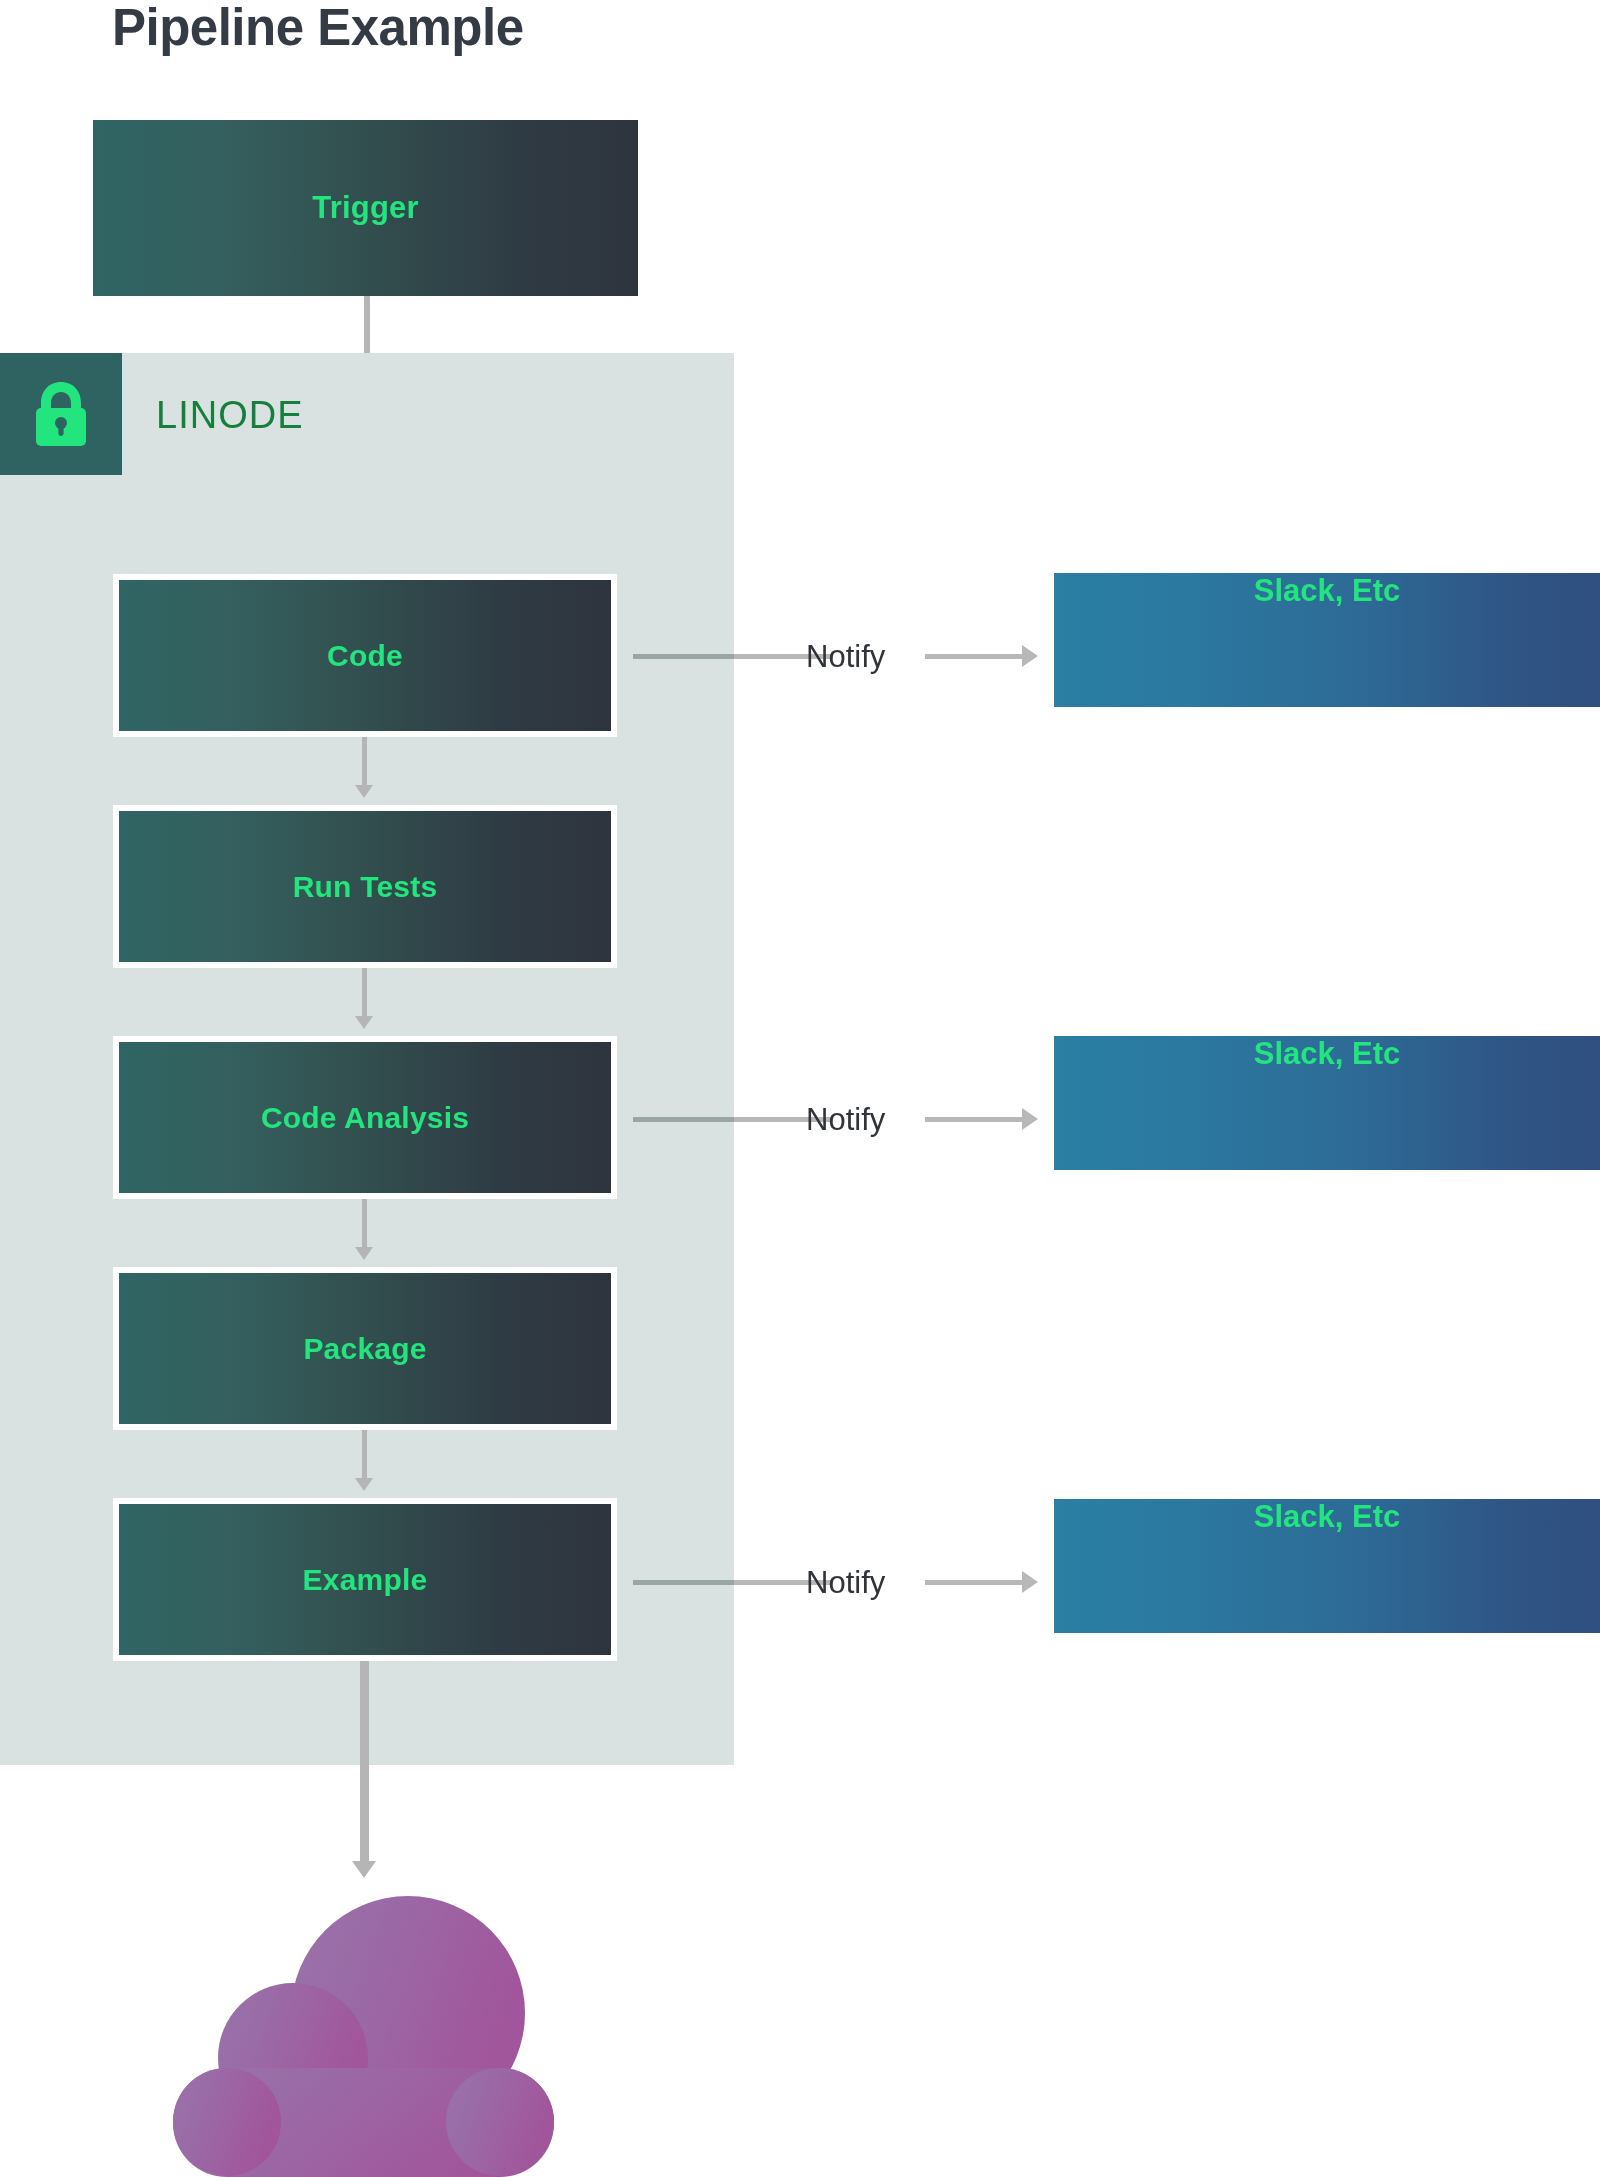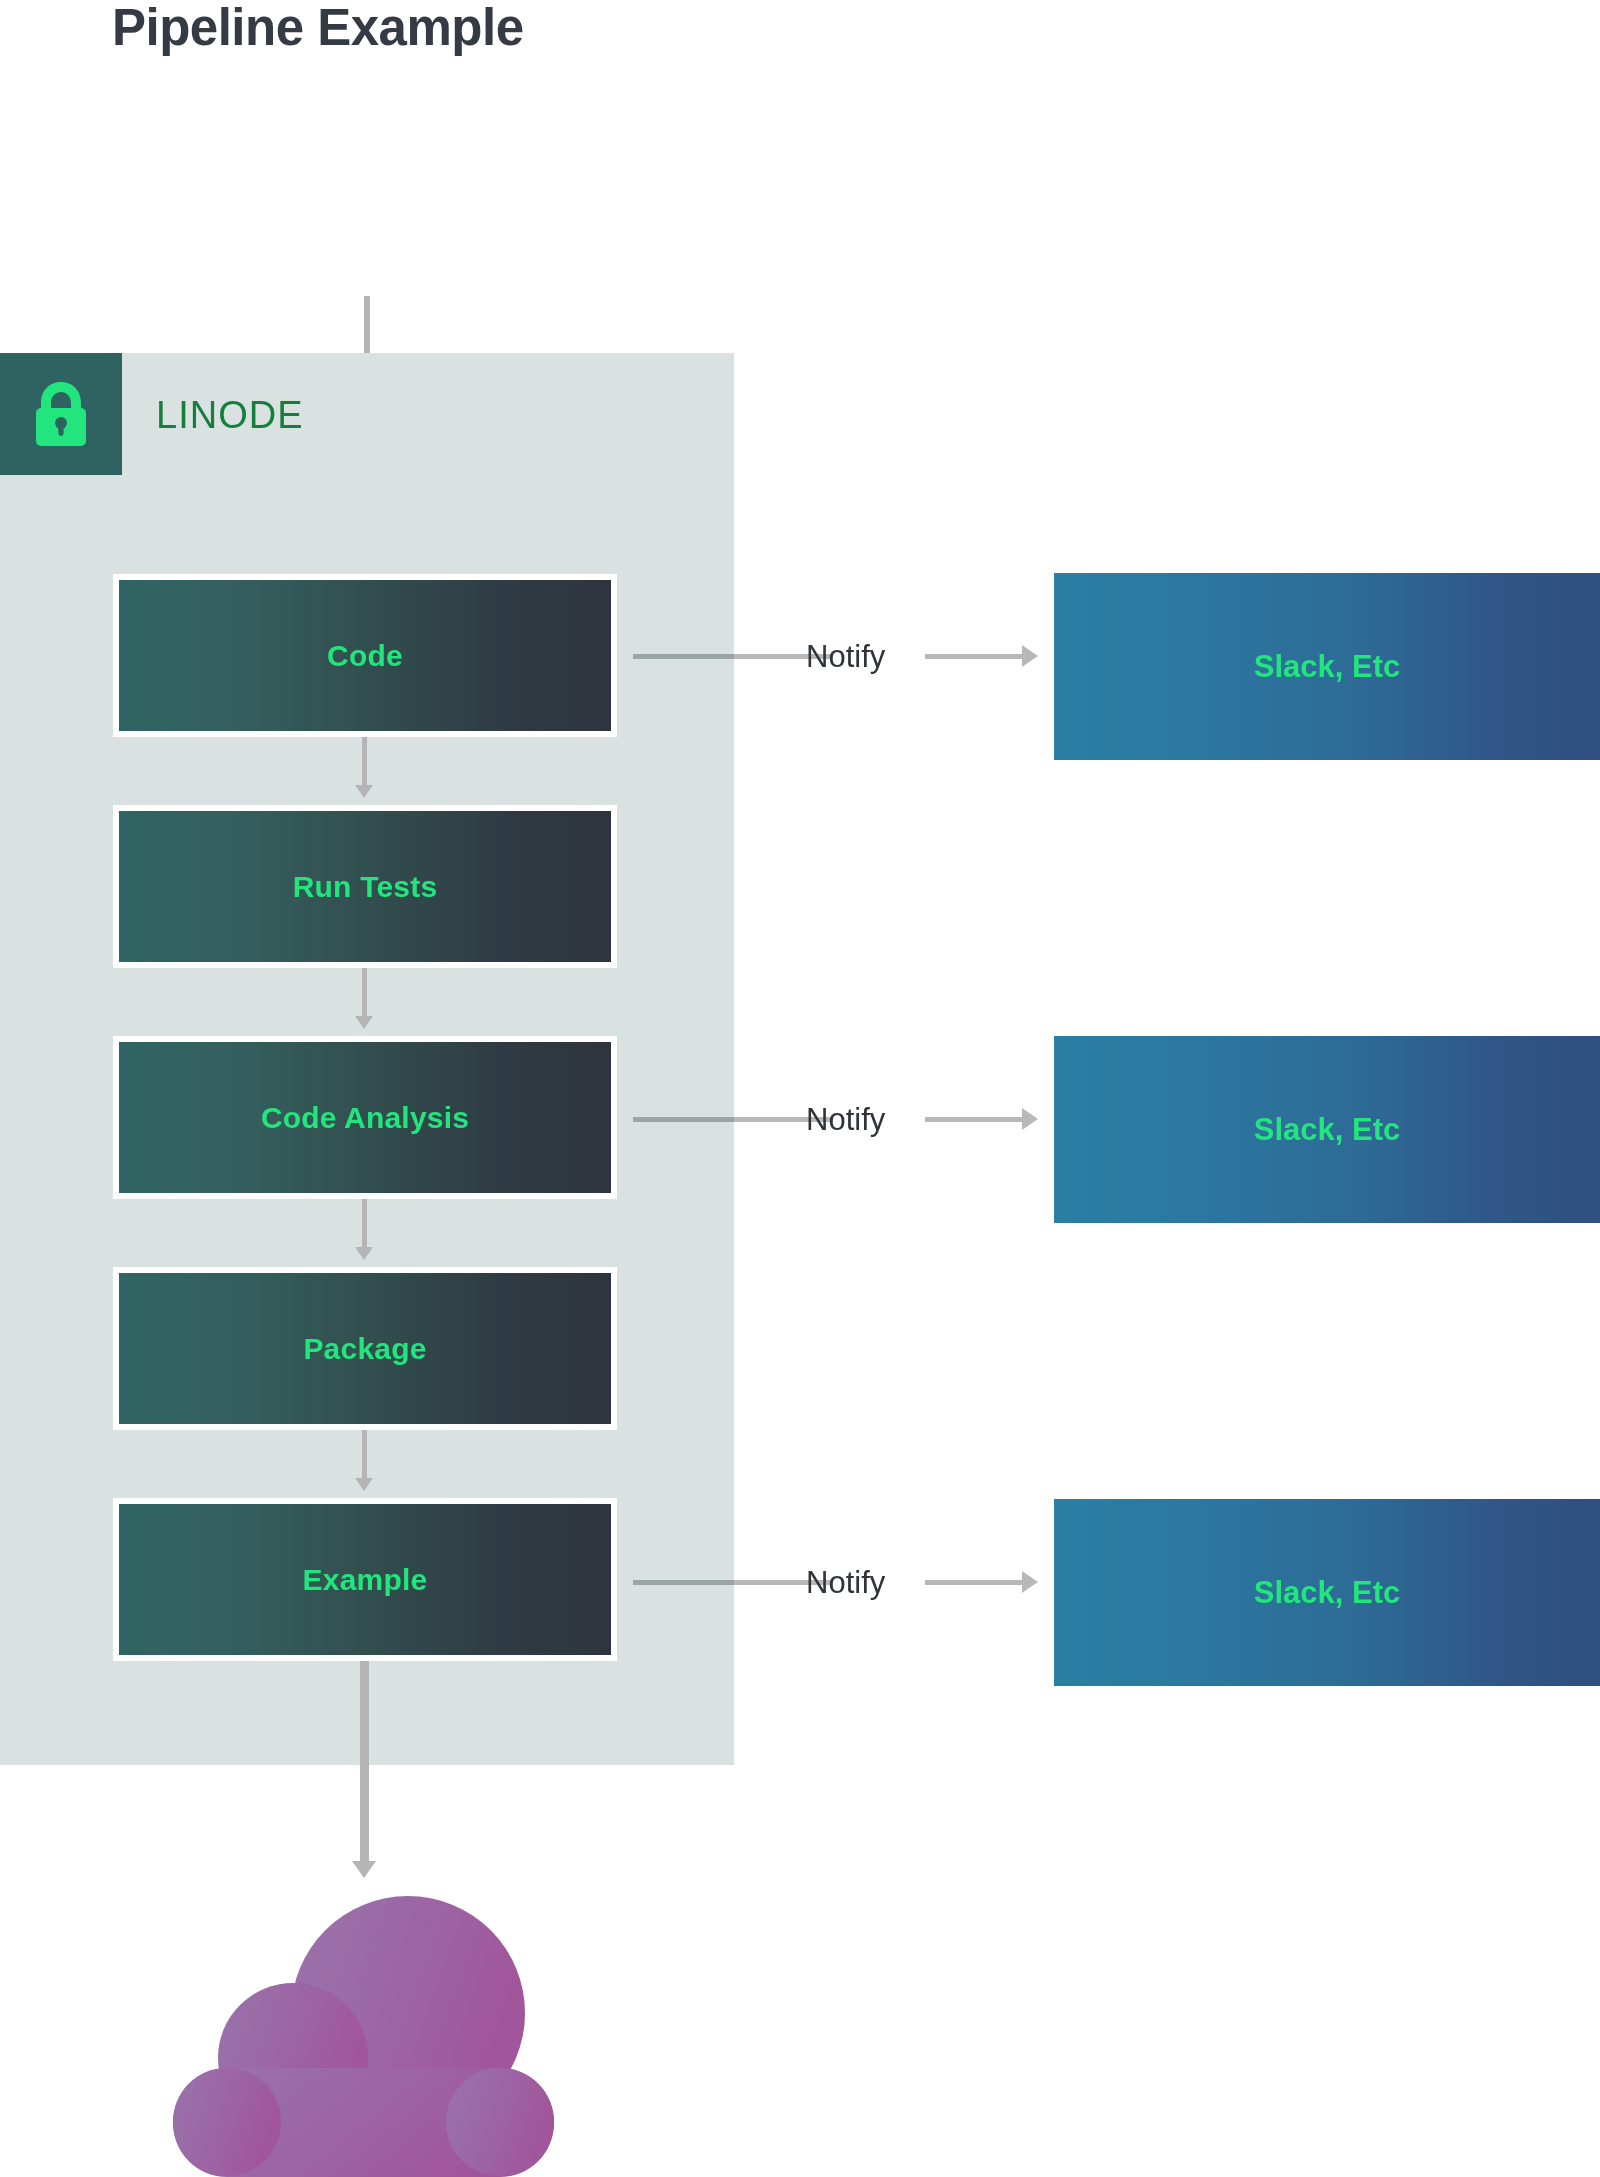--- a/index.html
+++ b/index.html
@@ -97,24 +97,23 @@
   #run-tests-box    { top: 805px; }
   #code-analysis-box{ top: 1036px; }
   #package-box      { top: 1267px; }
   #deliver-box      { top: 1498px; }
 
   
   .target-box {
     position: absolute;
     left: 1054px;
     width: 546px;
-    height: 187px;
+    height: 134px;
     background: linear-gradient(90deg, #2a7fa3 0%, #2b78a0 25%, #2d6b96 55%, #2f5686 82%, #2f4f80 100%);
     display: flex;
-    align-items: center;
     justify-content: center;
   }
   .target-label {
     color: #22e57e;
     font-weight: bold;
     font-size: 31px;
     white-space: nowrap;
   }
   #slack-1 { top: 573px; }
   #slack-2 { top: 1036px; }
@@ -179,20 +178,23 @@
     white-space: nowrap;
   }
 </style>
 </head>
 <body>
 
 <div id="canvas">
 
   <div id="diagram-title">Pipeline Example</div>
 
+  <div class="stage-box" id="trigger-box">
+    <span class="stage-label">Trigger</span>
+  </div>
 
   <div class="v-line" style="left:364px; top:296px; width:6px; height:232px;"></div>
   <div class="v-arrowhead" style="left:355px; top:528px;"></div>
 
   <div id="linode-container"></div>
   <div id="linode-badge">
     <svg width="62" height="70" viewBox="0 0 62 70">
       <path d="M31 3 C18.5 3 11 12.5 11 24 L11 33 L21 33 L21 24 C21 18 24.8 13 31 13 C37.2 13 41 18 41 24 L41 33 L51 33 L51 24 C51 12.5 43.5 3 31 3 Z" fill="#22e57e"></path>
       <rect x="6" y="29" width="50" height="38" rx="5" fill="#22e57e"></rect>
       <circle cx="31" cy="44" r="6" fill="#2e6361"></circle>

